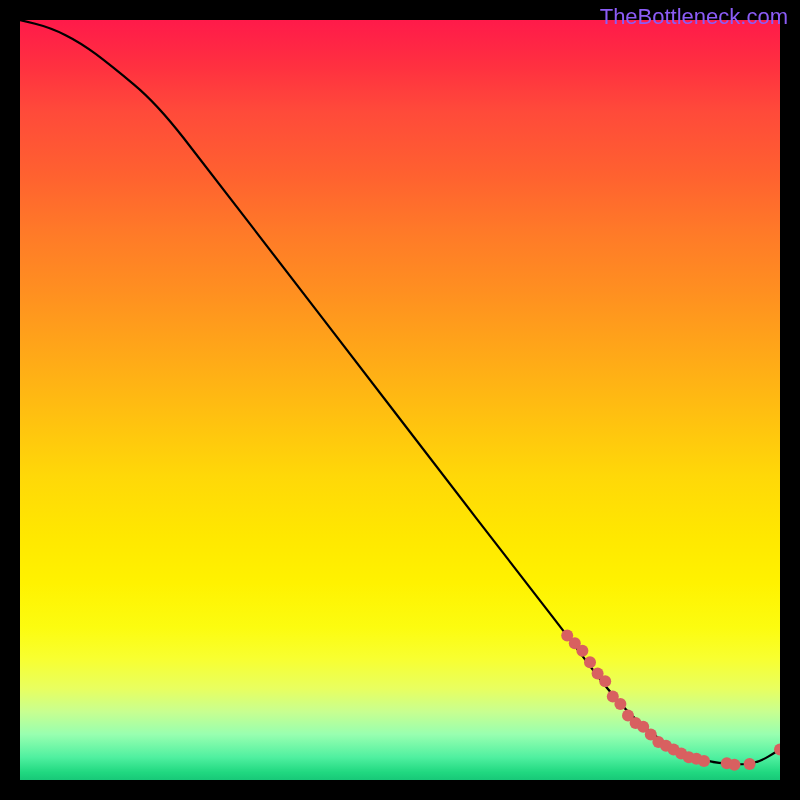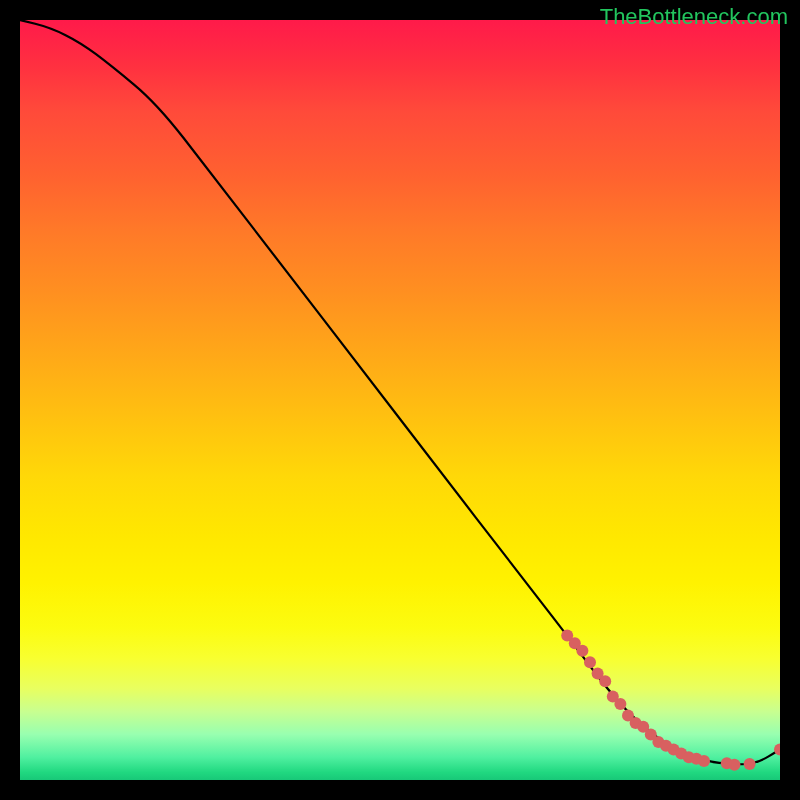--- a/index.html
+++ b/index.html
@@ -8,21 +8,21 @@
     height: 800px;
     background: #000;
     position: relative;
     font-family: Arial, sans-serif;
     overflow: hidden;
   }
   .watermark {
     position: absolute;
     top: 4px;
     right: 12px;
-    color: #22c55e;
+    color: #8b5cf6;
     font-size: 22px;
     font-weight: 500;
     z-index: 10;
   }
   .plot-area {
     position: absolute;
     top: 20px;
     left: 20px;
     width: 760px;
     height: 760px;

